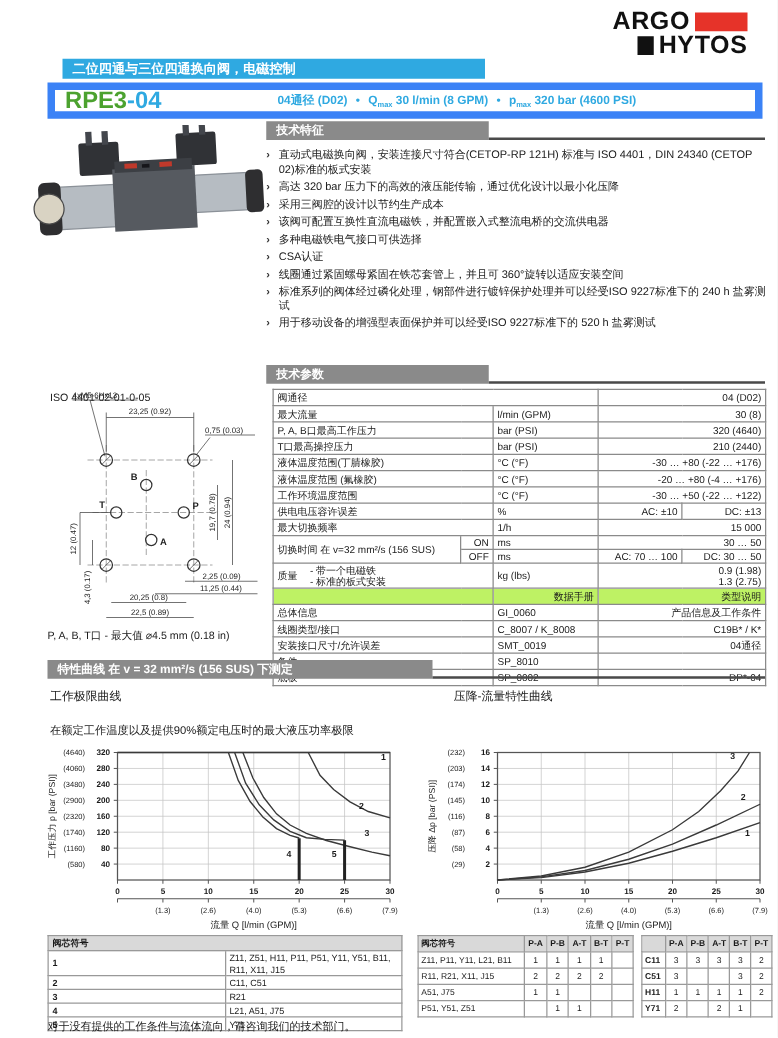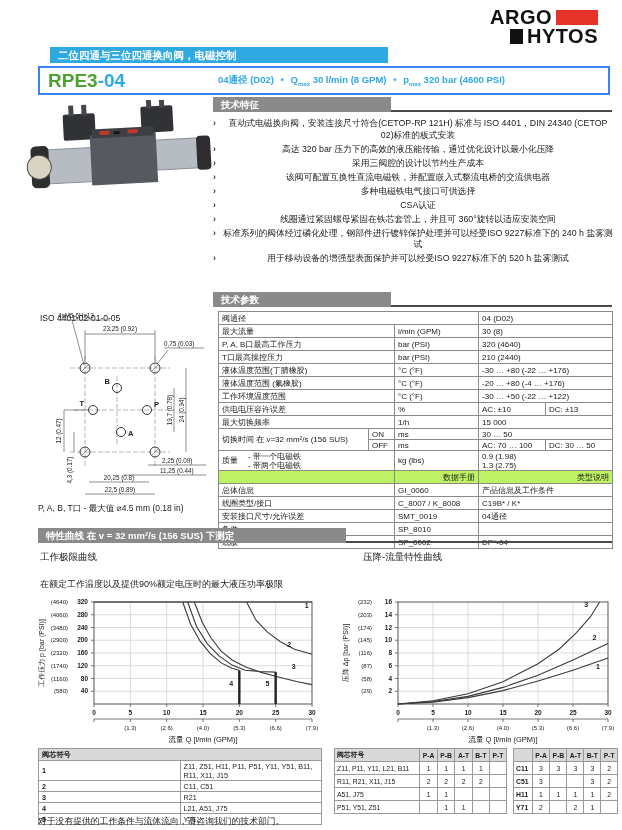--- a/index.html
+++ b/index.html
@@ -8,21 +8,21 @@
         border-right:1px solid #e0e0e0;}
   
   #logo{position:absolute;top:8px;right:24px;}
   .lrow{display:flex;align-items:center;justify-content:flex-end;height:19px;}
   .ltext{font-weight:bold;font-size:20px;letter-spacing:.5px;color:#111;}
   .lred{width:42px;height:15px;background:#e63329;display:inline-block;margin-left:4px;}
   .lblk{width:13px;height:15px;background:#111;display:inline-block;margin-right:4px;}
   
   #banner{position:absolute;left:38px;top:47px;width:338px;height:16px;background:#2FA9E1;
           color:#fff;font-size:10.5px;font-weight:bold;line-height:16px;padding-left:8px;box-sizing:border-box;margin-left:12px;}
-  #titlebox{position:absolute;left:38px;top:66px;width:572px;height:29px;border:2px solid #3b82f6;
+  #titlebox{position:absolute;left:38px;top:66px;width:572px;height:29px;border:6px solid #3b82f6;
             box-sizing:border-box;display:flex;align-items:center;}
   .model{font-size:19px;font-weight:bold;margin-left:8px;white-space:nowrap;}
   .m1{color:#4CA22F}.m2{color:#2FA9E1}
   .subtitle{position:absolute;left:178px;font-size:9.5px;font-weight:bold;color:#2FA9E1;white-space:nowrap;}
   .subtitle sub{font-size:6px;}
   .subtitle .dot{margin:0 4px;}
   
   .secbar{position:absolute;display:flex;height:15px;}
   .secbar .bar{background:#8A8A8A;color:#fff;font-size:9.5px;font-weight:bold;line-height:15px;
                padding:0 8px;box-sizing:border-box;white-space:nowrap;}
@@ -31,27 +31,27 @@
   #sec-features .bar{width:178px;}
   #sec-params{left:213px;top:292px;width:399px;}
   #sec-params .bar{width:178px;}
   #sec-curves{left:38px;top:528px;width:574px;}
   #sec-curves .bar{width:308px;}
   
   #photo{position:absolute;left:25px;top:100px;width:190px;height:118px;}
   
   #features-list{position:absolute;left:213px;top:118px;width:400px;margin:0;padding:0;
                  list-style:none;font-size:8.8px;line-height:11.5px;}
-  #features-list li{margin-bottom:2.5px;padding-left:10px;position:relative;text-align:center;}
+  #features-list li{margin-bottom:2.5px;padding-left:10px;position:relative;}
   #features-list li::before{content:"\203A";position:absolute;left:0;font-weight:bold;color:#333;}
   
   #params-table{position:absolute;left:218px;top:311px;width:394px;border-collapse:collapse;
                 font-size:8px;table-layout:fixed;}
   #params-table td{border:1px solid #8a8a8a;padding:0.5px 3px;height:9px;overflow:hidden;}
-  #params-table .vc{text-align:left;}
+  #params-table .vc{text-align:right;}
   #params-table .gray{background:#bef264;text-align:right;}
   .massbox{display:flex;gap:10px;align-items:center;}
   .msubs{line-height:9px;}
   
   #iso-label{position:absolute;left:40px;top:293px;font-size:8.5px;margin-top:20px;}
   #iso-wrap{position:absolute;left:28px;top:306px;}
   #iso-caption{position:absolute;left:38px;top:503px;font-size:8.5px;}
   .dim{font-size:6.3px;fill:#222;font-family:"Liberation Sans",sans-serif;}
   .pl{font-size:7.5px;font-weight:bold;fill:#222;font-family:"Liberation Sans",sans-serif;}
   .thin{stroke:#444;stroke-width:.6;}
@@ -285,21 +285,21 @@
     <tr>
           <td class="vc">OFF</td>
           <td>ms</td>
           <td class="vc">AC: 70 … 100</td>
           <td class="vc">DC: 30 … 50</td>
         </tr>
     <tr>
       <td colspan="2">
         <div class="massbox">
               <span>质量</span>
-        <span class="msubs"><span>- 带一个电磁铁</span><br><span>- 带两个电磁铁</span></span>
+        <span class="msubs"><span>- 带一个电磁铁</span><br><span>- 标准的板式安装</span></span>
             </div>
       </td>
       <td>kg (lbs)</td>
       <td colspan="2" class="vc"><span>0.9 (1.98)</span><br><span>1.3 (2.75)</span></td>
     </tr>
     <tr>
           <td colspan="2" class="gray"></td>
           <td class="gray">数据手册</td>
           <td colspan="2" class="gray">类型说明</td>
         </tr>

